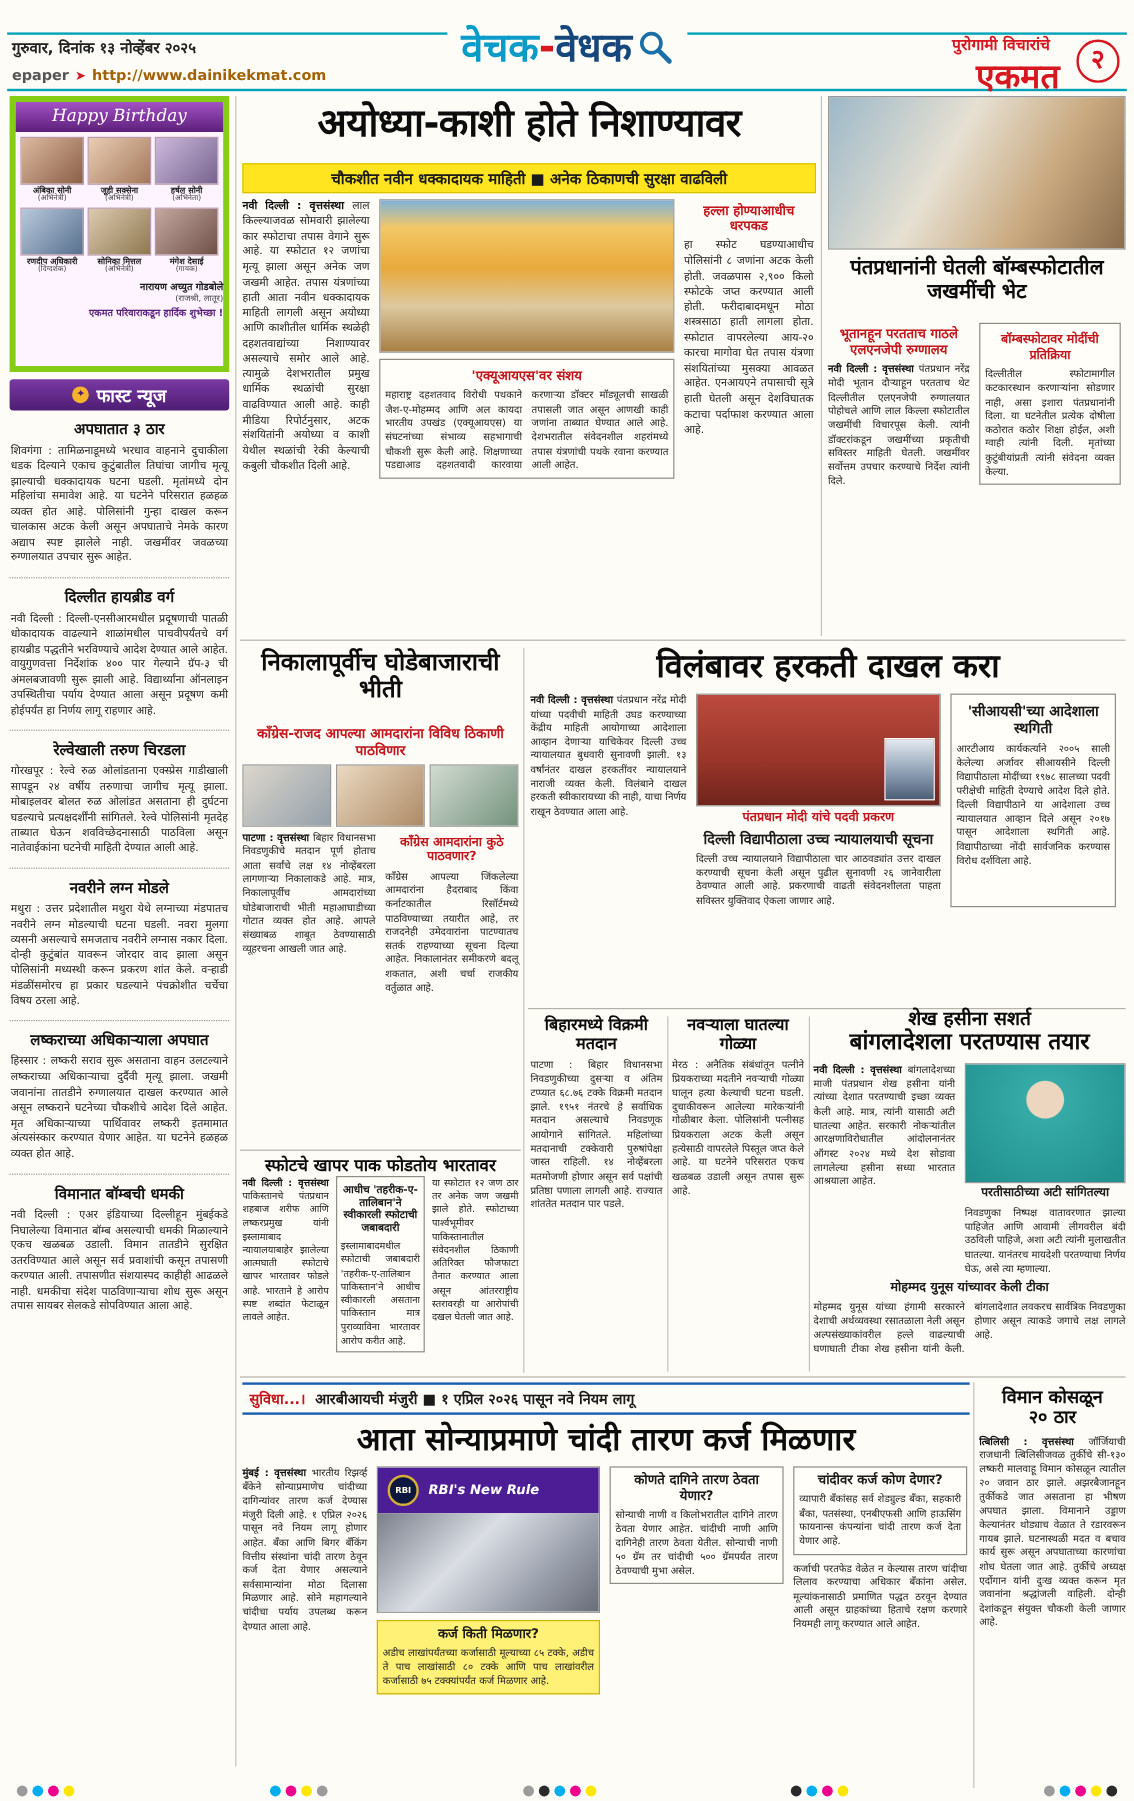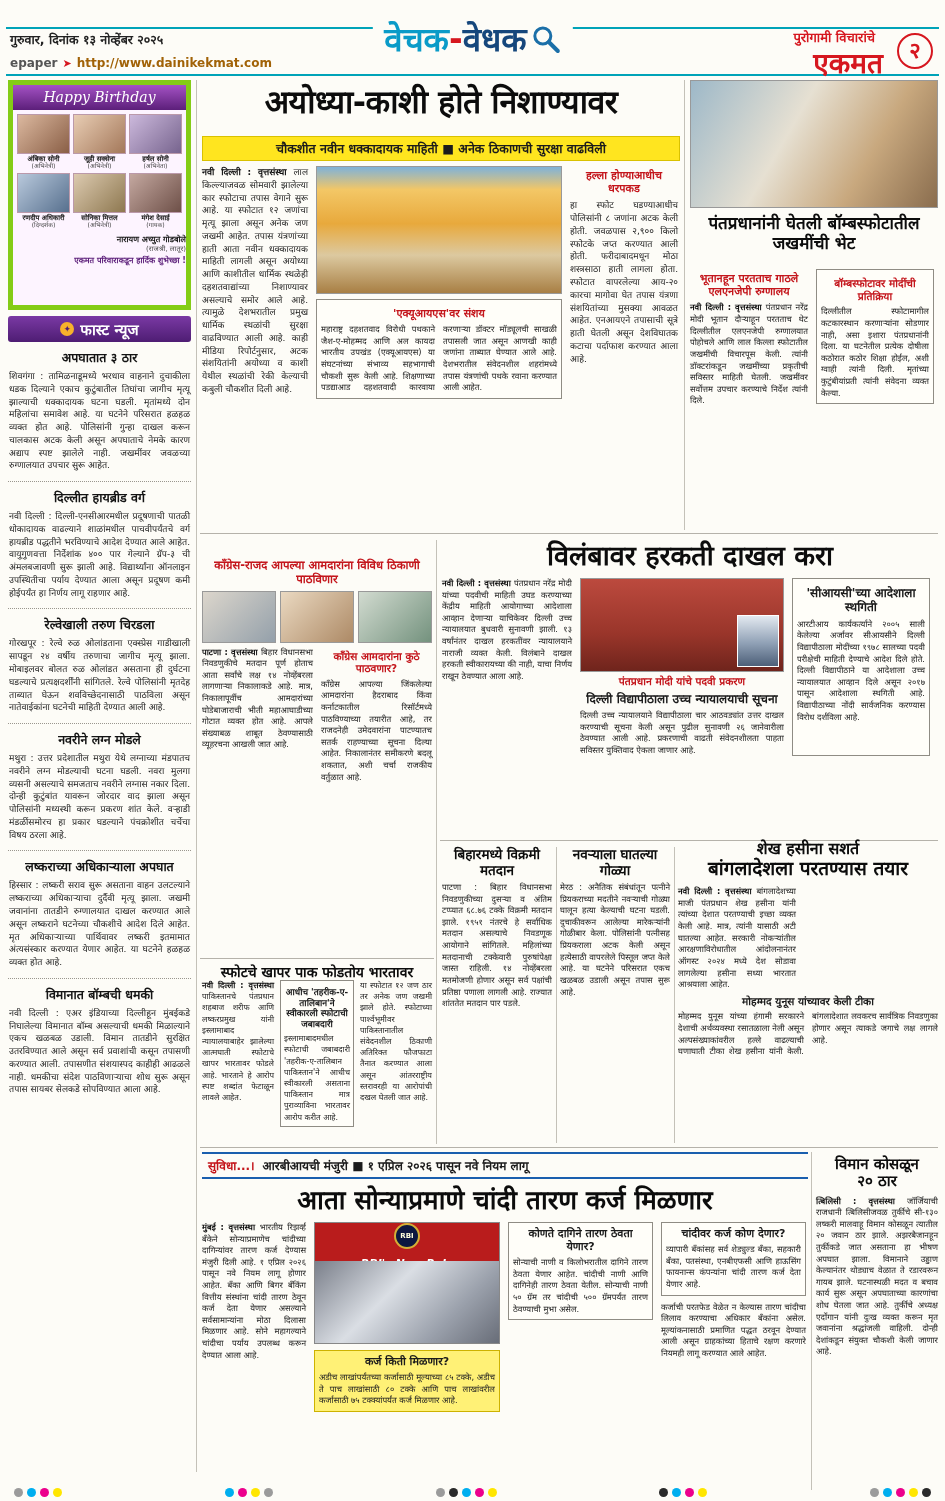--- a/index.html
+++ b/index.html
@@ -64,21 +64,21 @@
   .fn-ic { width:14px; height:14px; border-radius:50%; background:#f7b32b; color:#4e1d73; font-size:9px;
     line-height:14px; text-align:center; font-weight:bold; }
   .fn-item { padding:7px 1px 9px; border-bottom:1px dotted #9a968e; }
   .fn-item:last-child { border-bottom:none; }
   .fn-h { font-weight:bold; font-size:12.5px; text-align:center; margin-bottom:4px; color:#141414; }
   .yellowbar { background:#ffe51f; border:1px solid #d9c100; font-weight:bold; font-size:12.5px;
     text-align:center; padding:3px 2px; }
   .kicker { border-top:2px solid #1a5fae; border-bottom:2px solid #1a5fae; padding:3px 6px;
     font-size:12px; font-weight:bold; display:flex; gap:8px; align-items:baseline; }
   .rbicard { height:122px; border:1px solid #888; overflow:hidden; }
-  .rbicard-top { height:38px; background:#b91c1c; color:#fff; display:flex; align-items:center; gap:8px; padding:0 8px;flex-direction:column; }
+  .rbicard-top { height:38px; background:#4c1d95; color:#fff; display:flex; align-items:center; gap:8px; padding:0 8px; }
   .rbiseal { width:26px; height:26px; border-radius:50%; border:2px solid #d4af37; background:#0d1740;
     color:#ffd; font-size:7px; font-weight:bold; text-align:center; line-height:22px; }
   .ybox { background:#fff176; border:1px solid #cdb200; padding:4px; margin-top:6px; }
 </style>
 </head>
 <body>
 
 <div id="paper">
 
   <div class="rule-teal" style="top:27px"></div>
@@ -215,20 +215,21 @@
           <div class="xh red" style="font-size:10.5px">बॉम्बस्फोटावर मोदींची प्रतिक्रिया</div>
           <p class="bd-s">दिल्लीतील स्फोटामागील कटकारस्थान करणाऱ्यांना सोडणार नाही, असा इशारा पंतप्रधानांनी दिला. या घटनेतील प्रत्येक दोषीला कठोरात कठोर शिक्षा होईल, अशी ग्वाही त्यांनी दिली. मृतांच्या कुटुंबीयांप्रती त्यांनी संवेदना व्यक्त केल्या.</p>
         </div>
       </div>
     </div>
   </div>
 
   <div class="hline" style="left:200px; top:533px; width:738px"></div>
 
   <div class="abs" style="left:202px; top:540px; width:230px; height:414px">
+    <div class="headline" style="font-size:20px">निकालापूर्वीच घोडेबाजाराची भीती</div>
     <div class="xh red" style="font-size:11.5px; margin-top:19px">काँग्रेस-राजद आपल्या आमदारांना विविध ठिकाणी पाठविणार</div>
     <div style="display:flex; gap:4px; margin:4px 0">
       <div class="ph ph-pol1" style="flex:1; height:52px; border:1px solid #999"></div>
       <div class="ph ph-pol2" style="flex:1; height:52px; border:1px solid #999"></div>
       <div class="ph ph-pol3" style="flex:1; height:52px; border:1px solid #999"></div>
     </div>
     <div class="flexrow">
       <div style="width:111px">
         <p class="bd-s"><span class="dl">पाटणा : वृत्तसंस्था</span><span>बिहार विधानसभा निवडणुकीचे मतदान पूर्ण होताच आता सर्वांचे लक्ष १४ नोव्हेंबरला लागणाऱ्या निकालाकडे आहे. मात्र, निकालापूर्वीच आमदारांच्या घोडेबाजाराची भीती महाआघाडीच्या गोटात व्यक्त होत आहे. आपले संख्याबळ शाबूत ठेवण्यासाठी व्यूहरचना आखली जात आहे.</span></p>
       </div>
@@ -279,20 +280,25 @@
   </div>
 
   <div class="vline" style="left:674px; top:847px; height:296px"></div>
 
   <div class="abs" style="left:678px; top:840px; width:260px; height:304px">
     <div class="headline" style="font-size:16px">शेख हसीना सशर्त</div>
     <div class="headline" style="font-size:19px">बांगलादेशला परतण्यास तयार</div>
     <div class="flexrow" style="margin-top:6px">
       <div style="width:118px">
         <p class="bd-s"><span class="dl">नवी दिल्ली : वृत्तसंस्था</span><span>बांगलादेशच्या माजी पंतप्रधान शेख हसीना यांनी त्यांच्या देशात परतण्याची इच्छा व्यक्त केली आहे. मात्र, त्यांनी यासाठी अटी घातल्या आहेत. सरकारी नोकऱ्यांतील आरक्षणाविरोधातील आंदोलनानंतर ऑगस्ट २०२४ मध्ये देश सोडावा लागलेल्या हसीना सध्या भारतात आश्रयाला आहेत.</span></p>
+      </div>
+      <div style="width:134px">
+        <div class="ph ph-hasina" style="height:100px; border:1px solid #999"></div>
+        <div class="xh" style="font-size:10px">परतीसाठीच्या अटी सांगितल्या</div>
+        <p class="bd-s">निवडणुका निष्पक्ष वातावरणात झाल्या पाहिजेत आणि आवामी लीगवरील बंदी उठविली पाहिजे, अशा अटी त्यांनी मुलाखतीत घातल्या. यानंतरच मायदेशी परतण्याचा निर्णय घेऊ, असे त्या म्हणाल्या.</p>
       </div>
     </div>
     <div class="xh" style="font-size:10.5px; margin-top:4px">मोहम्मद युनूस यांच्यावर केली टीका</div>
     <p class="bd-s" style="column-count:2; column-gap:8px">मोहम्मद युनूस यांच्या हंगामी सरकारने देशाची अर्थव्यवस्था रसातळाला नेली असून अल्पसंख्याकांवरील हल्ले वाढल्याची घणाघाती टीका शेख हसीना यांनी केली. बांगलादेशात लवकरच सार्वत्रिक निवडणुका होणार असून त्याकडे जगाचे लक्ष लागले आहे.</p>
   </div>
 
   <div class="hline" style="left:200px; top:958px; width:234px"></div>
 
   <div class="abs" style="left:202px; top:964px; width:230px; height:180px">
     <div class="headline" style="font-size:14px">स्फोटचे खापर पाक फोडतोय भारतावर</div>

